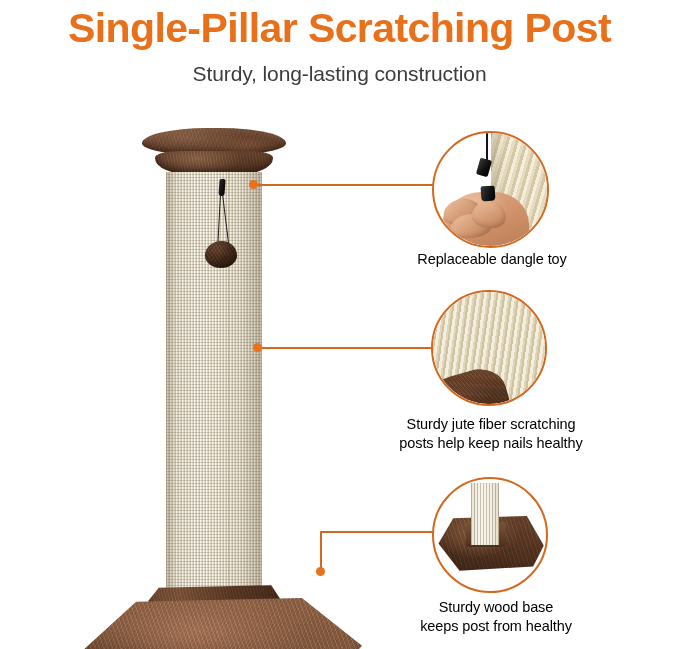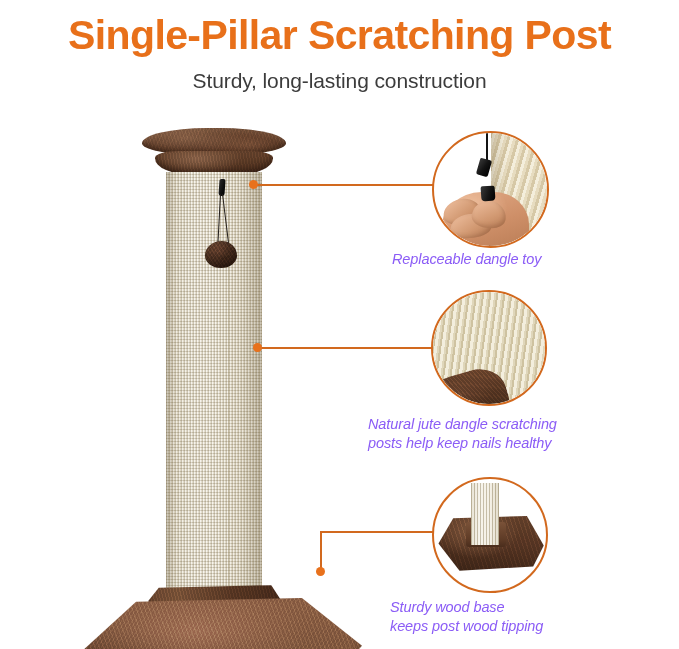--- a/index.html
+++ b/index.html
@@ -23,21 +23,21 @@
     width: 679px;
     text-align: center;
   }
   #title {
     font-size: 41px;
     line-height: 50px;
     font-weight: bold;
     color: #E8701A;
     letter-spacing: -0.6px;
     white-space: nowrap;
-    margin-top: 10px;
+    margin-top: 3px;
   }
   #subtitle {
     font-size: 21px;
     line-height: 26px;
     color: #3C3C3C;
     font-weight: normal;
     margin-top: 8px;
     letter-spacing: -0.1px;
   }
 
@@ -407,25 +407,24 @@
     height: 9px;
     border-radius: 50%;
     background: #E8711C;
   }
 
   
   .caption {
     position: absolute;
     font-size: 14.5px;
     line-height: 19px;
-    color: #8b5cf6;
-    text-align: left;
+    color: #000000;
+    text-align: center;
     letter-spacing: -0.1px;
     white-space: pre-line;
-    font-style: italic;
   }
 </style>
 </head>
 <body>
 
 <div id="header">
   <div id="title">Single-Pillar Scratching Post</div>
   <div id="subtitle">Sturdy, long-lasting construction</div>
 </div>
 
@@ -465,28 +464,28 @@
 
 <div class="leader leader-h" style="left:257px; top:347px; width:176px;"></div>
 <div class="leader-dot" style="left:253px; top:343px;"></div>
 
 <div class="callout-circle" style="left:431px; top:290px; width:116px; height:116px;">
   <div class="circle-inner">
     <div class="c2-weave"></div>
     <div class="c2-plush"></div>
   </div>
 </div>
-<div class="caption" style="left:368px; top:415px; width:246px;">Natural jute dangle scratching
+<div class="caption" style="left:368px; top:415px; width:246px;">Sturdy jute fiber scratching
 posts help keep nails healthy</div>
 
 <div class="leader leader-v" style="left:320px; top:531px; height:40px;"></div>
 <div class="leader leader-h" style="left:320px; top:531px; width:113px;"></div>
 <div class="leader-dot" style="left:316px; top:567px;"></div>
 
 <div class="callout-circle" style="left:432px; top:477px; width:116px; height:116px;">
   <div class="circle-inner">
     <div class="c3-plate"></div>
     <div class="c3-collar"></div>
     <div class="c3-post"></div>
   </div>
 </div>
 <div class="caption" style="left:390px; top:598px; width:212px;">Sturdy wood base
-keeps post wood tipping</div>
+keeps post from healthy</div>
 
 </body></html>

